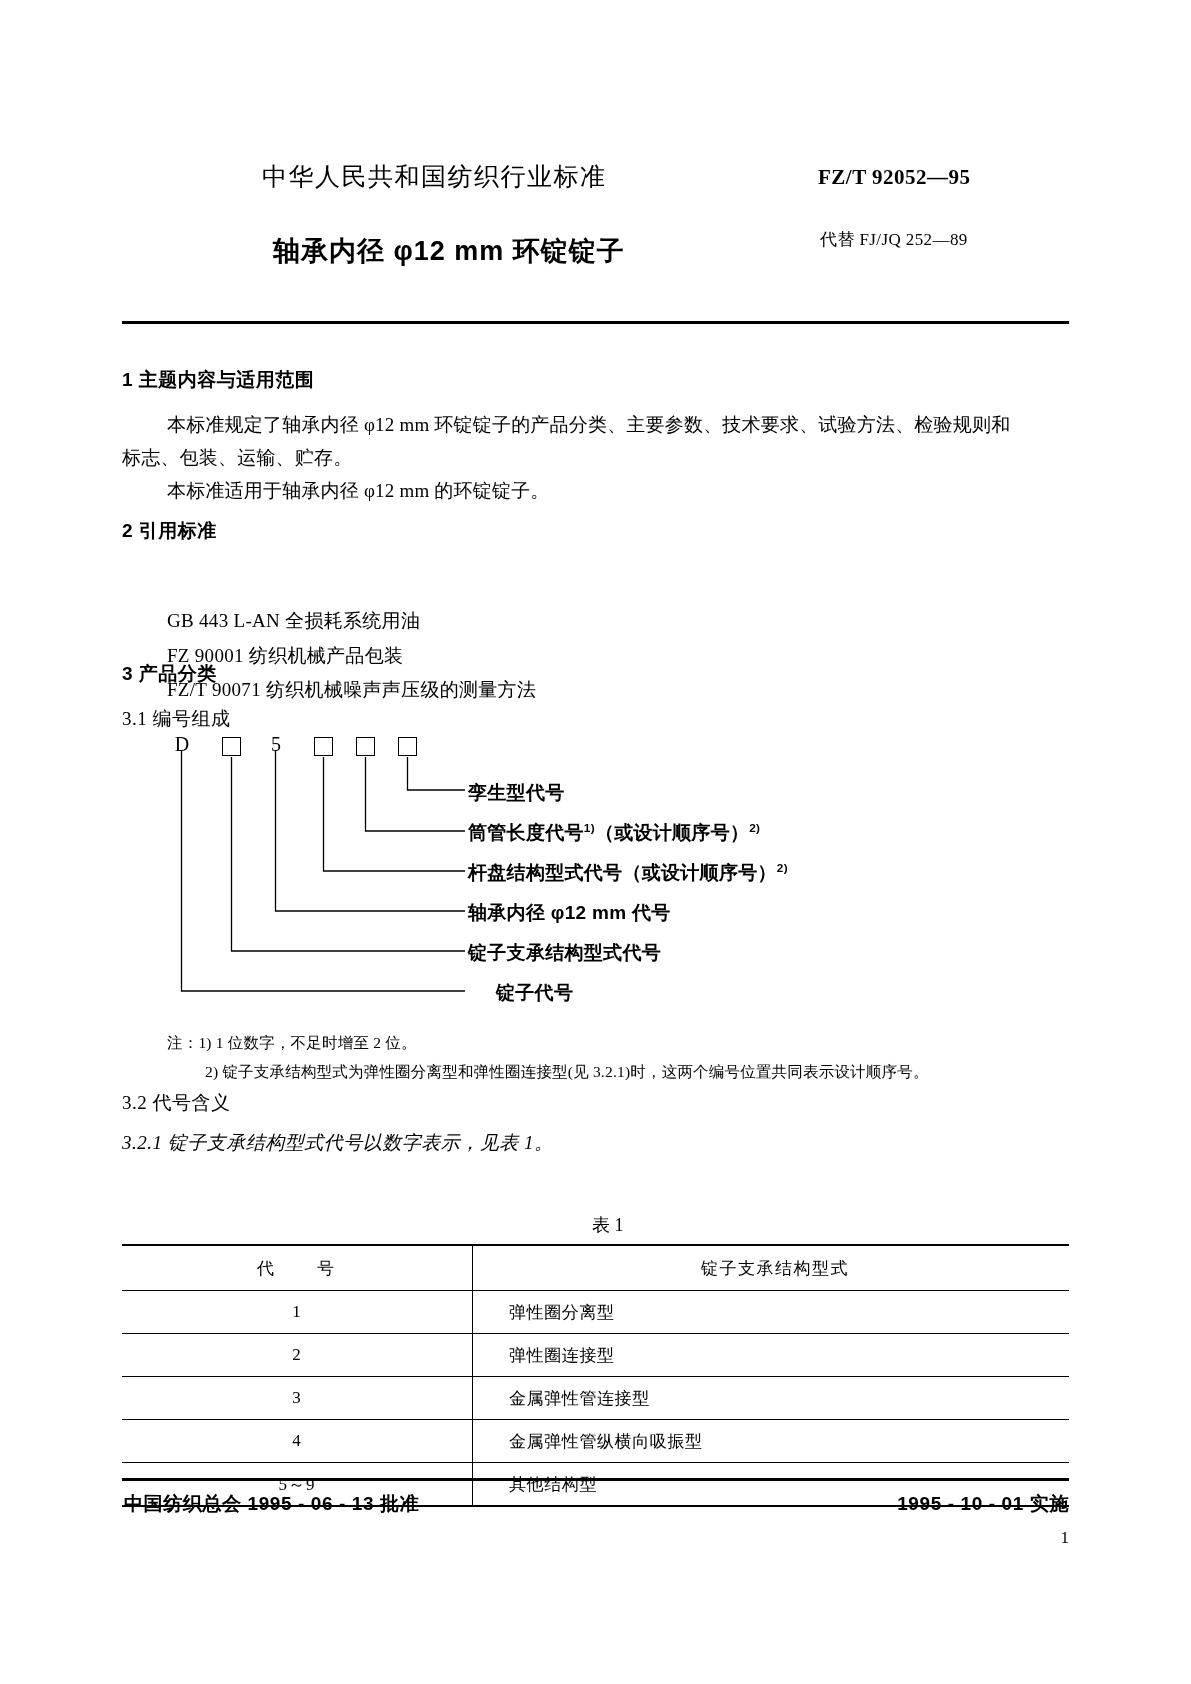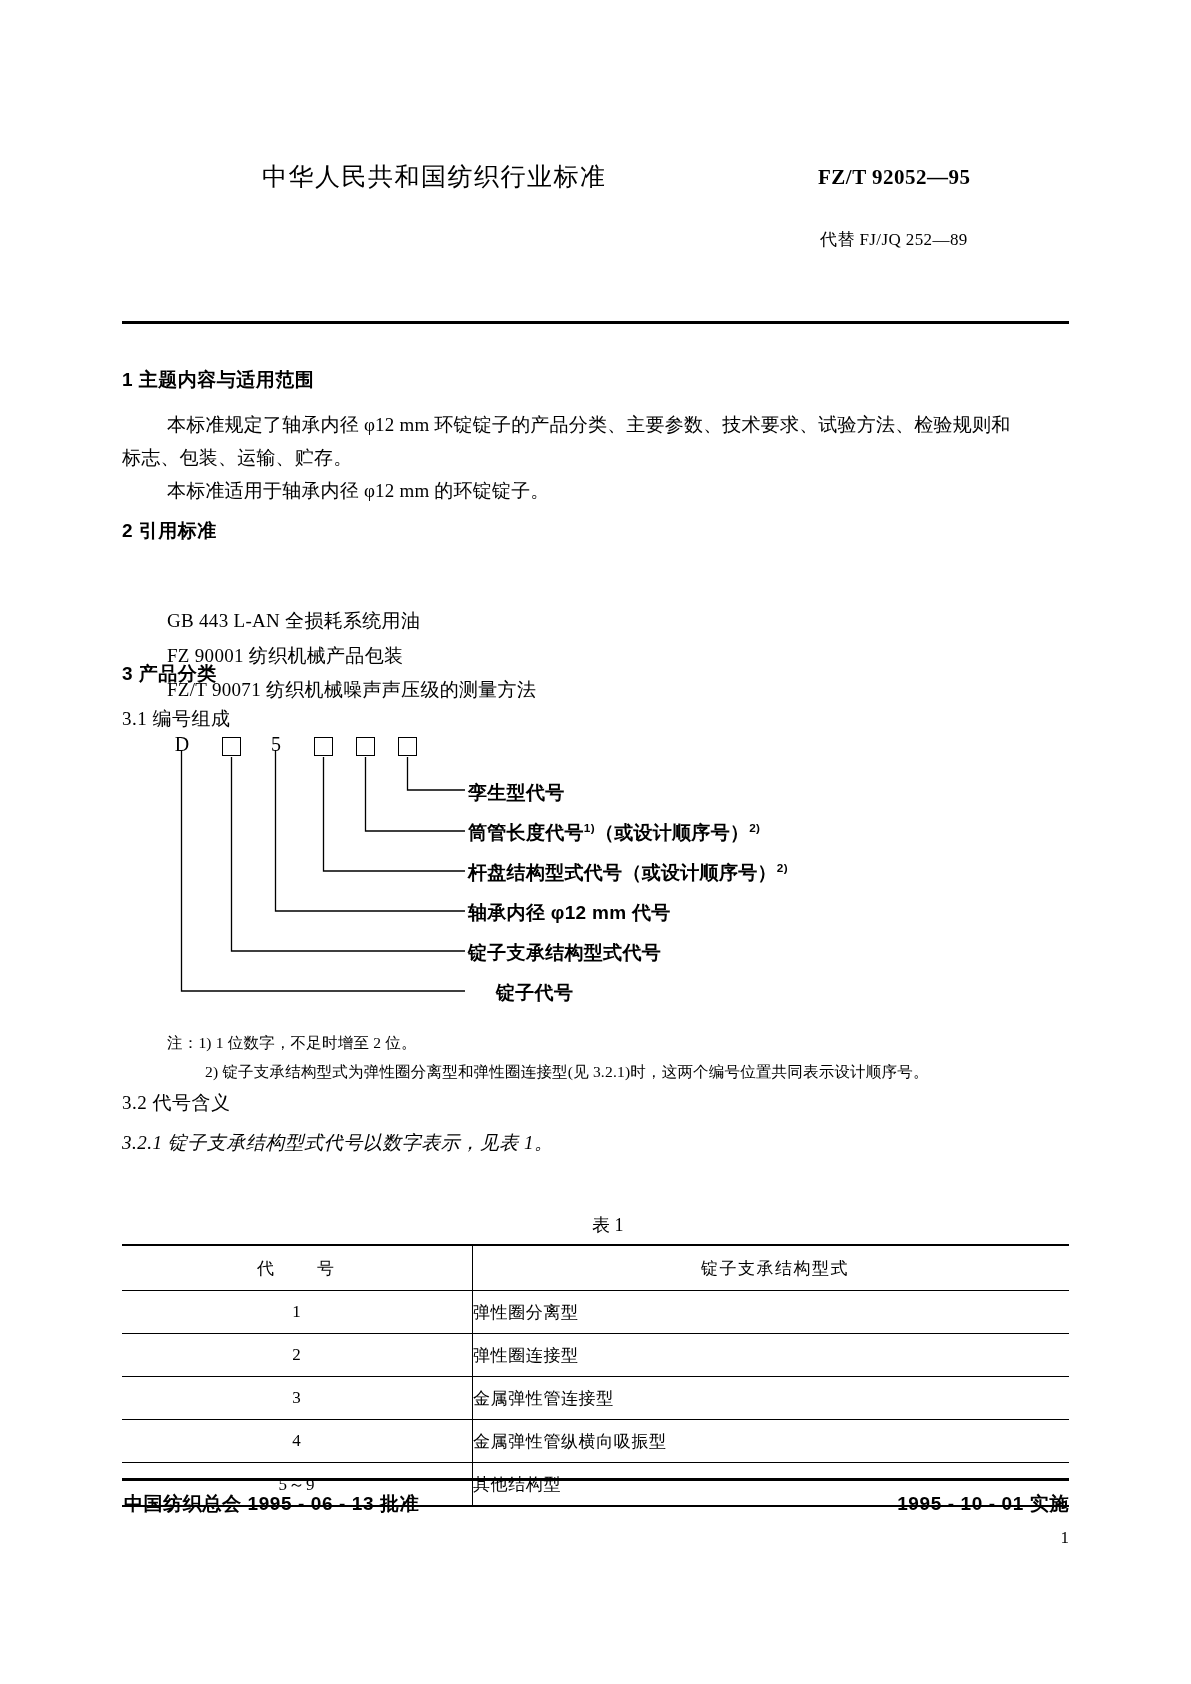--- a/index.html
+++ b/index.html
@@ -164,20 +164,21 @@
   table.tbl1 tr:last-child td {
     border-bottom: 2.6px solid #000;
   }
   table.tbl1 td.c-code {
     width: 350px;
     text-align: center;
     border-right: 1.3px solid #000;
     letter-spacing: 1px;
   }
   table.tbl1 td.c-desc {
+    padding-left: 36px;
     text-align: left;
     letter-spacing: 0.6px;
   }
   table.tbl1 tr.hdr-row td.c-desc { text-align: center; padding-left: 8px; letter-spacing: 1.5px;}
 
   
   .rule-bot {
     position: absolute;
     left: 122px;
     top: 1478px;
@@ -213,20 +214,21 @@
     white-space: nowrap;
   }
 </style>
 </head>
 <body>
 
 <div class="page">
 
   <div class="hdr-std-name">中华人民共和国纺织行业标准</div>
   <div class="hdr-code">FZ/T  92052—95</div>
+  <div class="hdr-title">轴承内径 φ12 mm 环锭锭子</div>
   <div class="hdr-replaces">代替 FJ/JQ 252—89</div>
   <div class="rule-top"></div>
 
   <div class="sec-h" style="left:122px; top:367px;">1   主题内容与适用范围</div>
   <div class="para" style="left:167px; top:412px;">本标准规定了轴承内径 φ12 mm 环锭锭子的产品分类、主要参数、技术要求、试验方法、检验规则和</div>
   <div class="para" style="left:122px; top:445px;">标志、包装、运输、贮存。</div>
   <div class="para" style="left:167px; top:478px;">本标准适用于轴承内径 φ12 mm 的环锭锭子。</div>
 
   <div class="sec-h" style="left:122px; top:518px;">2   引用标准</div>
   <div class="ref-line" style="left:167px; top:560px;">GB 443    L-AN 全损耗系统用油</div>

